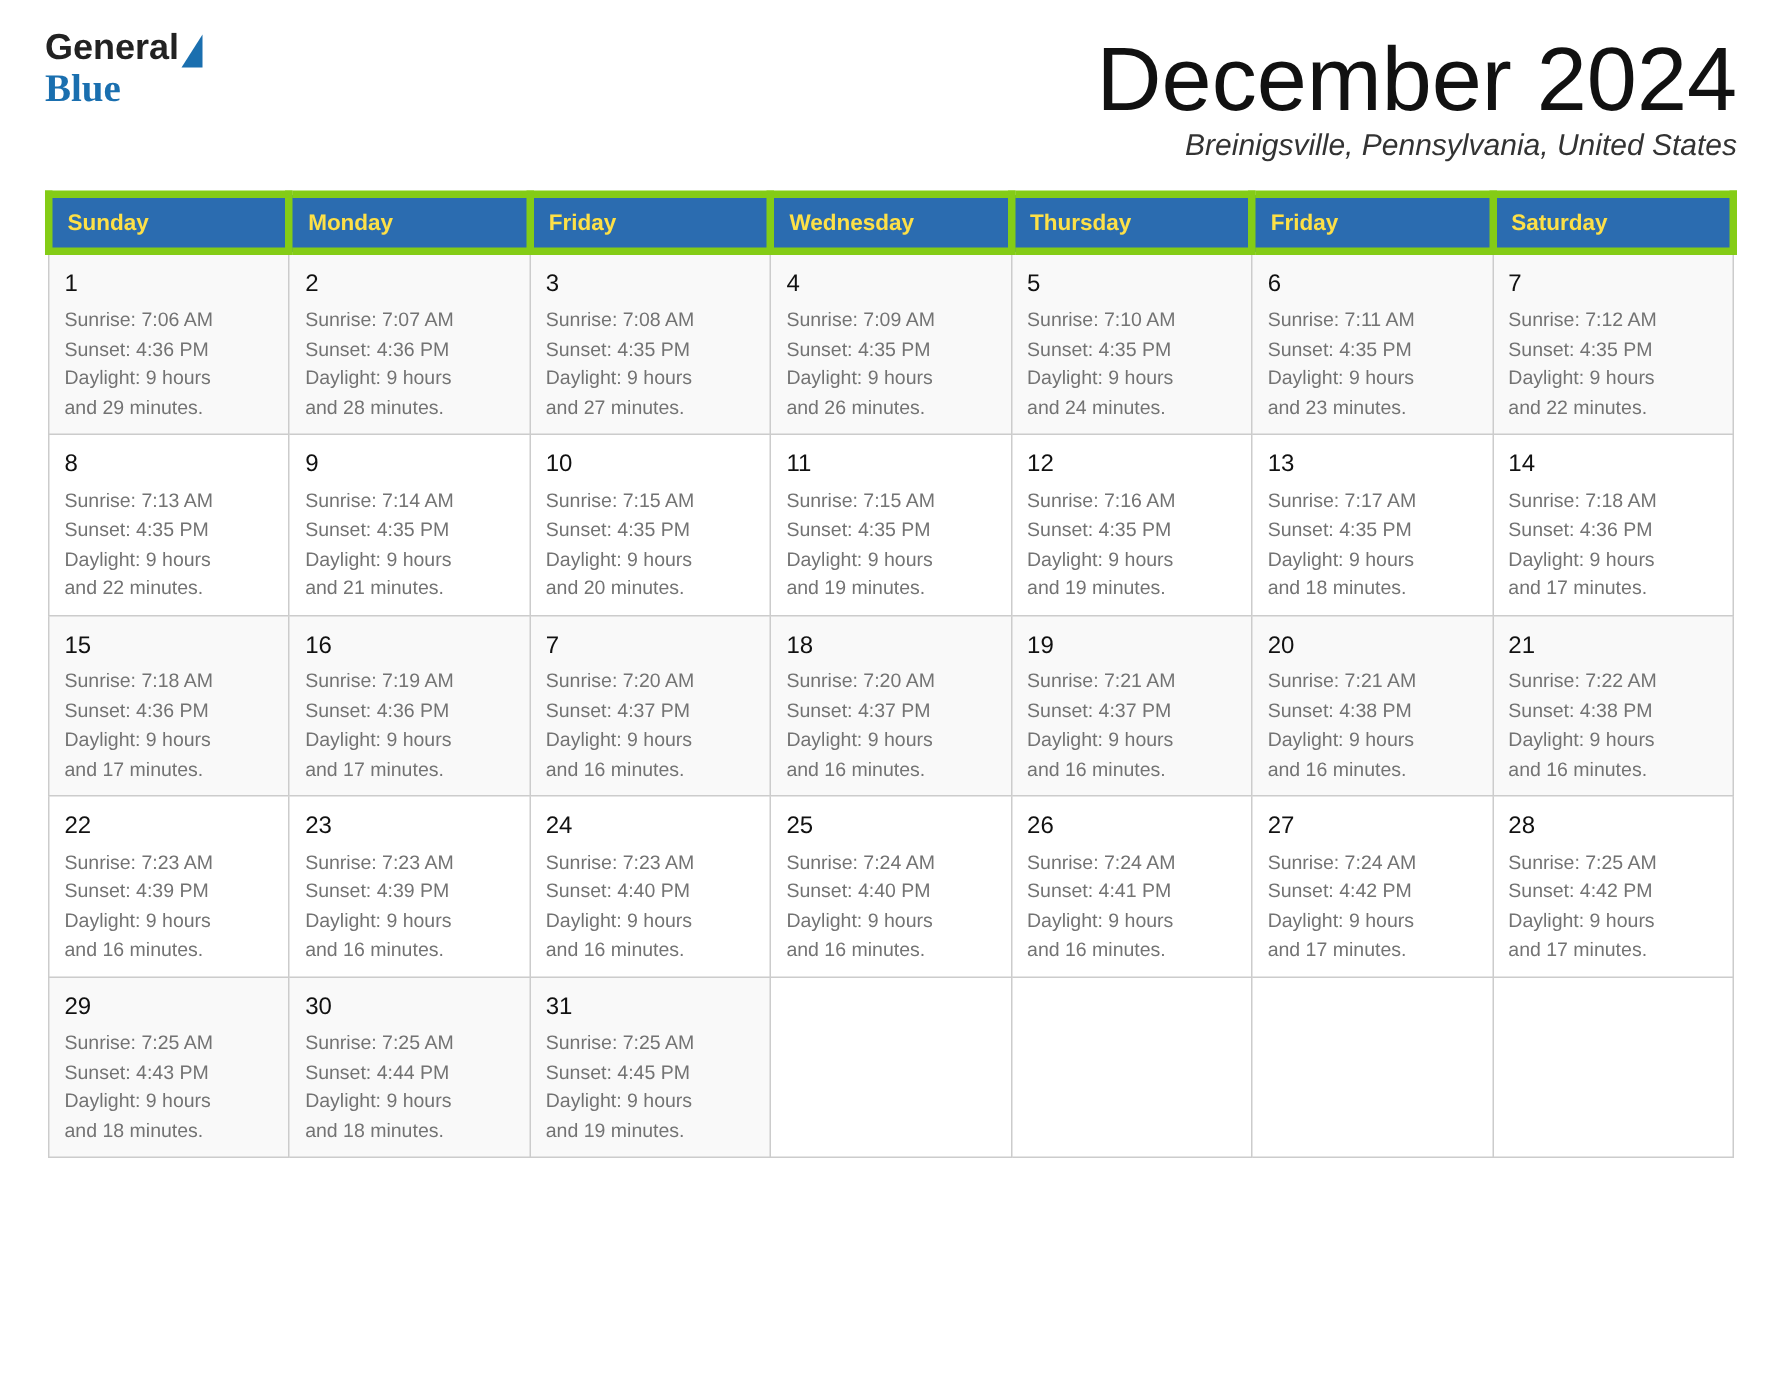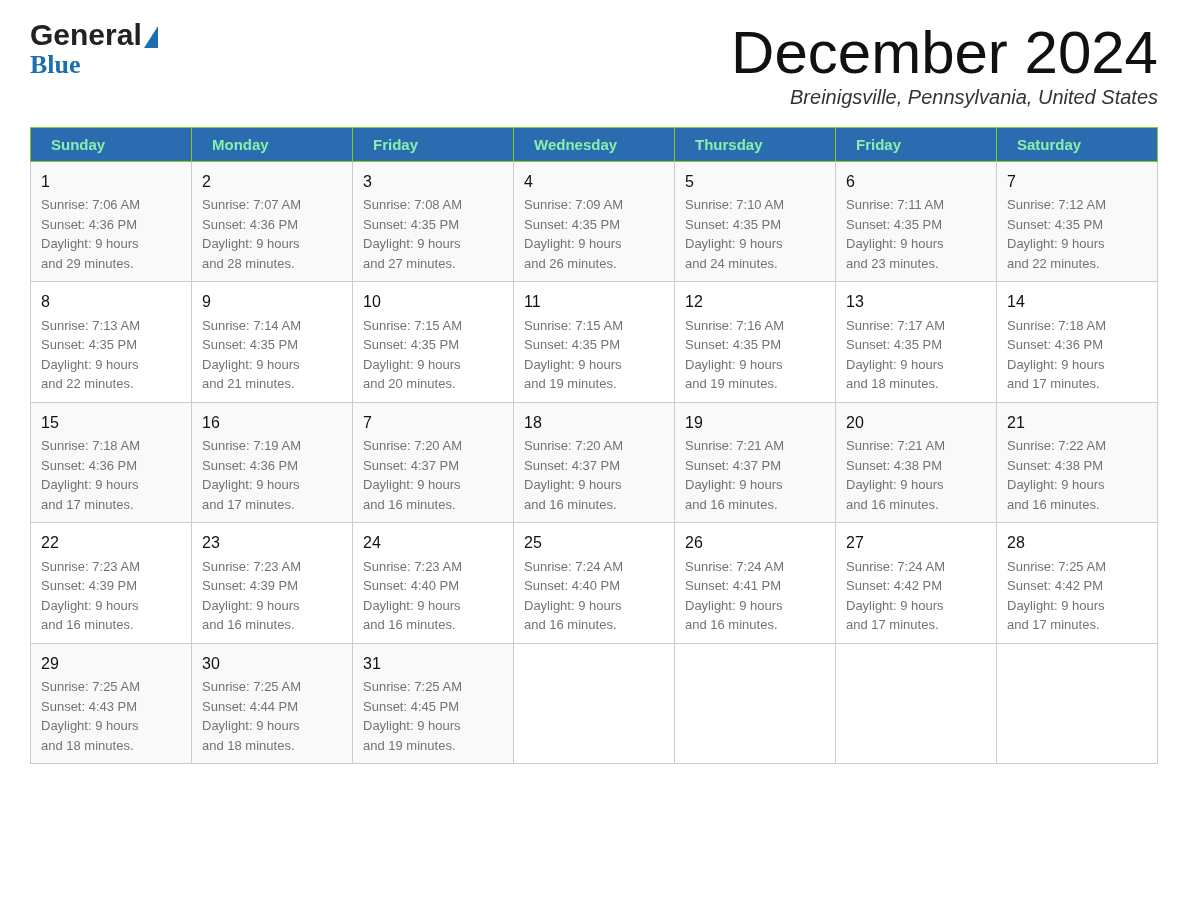--- a/index.html
+++ b/index.html
@@ -18,21 +18,21 @@
       margin-bottom: 18px;
     }
     .logo {
       display: flex;
       flex-direction: column;
       align-items: flex-start;
     }
     .logo-text {
       display: flex;
       align-items: center;
-      font-size: 30px;
+      font-size: 24px;
       font-weight: bold;
       color: #222;
       line-height: 1;
     }
     .logo-general { color: #222; }
     .logo-triangle {
       width: 0;
       height: 0;
       border-left: 14px solid transparent;
       border-bottom: 22px solid #1a6faf;
@@ -61,26 +61,26 @@
       color: #333;
       font-style: italic;
     }
     table {
       width: 100%;
       border-collapse: collapse;
       table-layout: fixed;
     }
     thead tr th {
       background-color: #2b6cb0;
-      color: #86efac;
+      color: #fde047;
       font-size: 15px;
       font-weight: bold;
-      padding: 8px 20px;
+      padding: 8px 10px;
       text-align: left;
-      border: 1px solid #84cc16;
+      border: 5px solid #84cc16;
     }
     tbody tr td {
       vertical-align: top;
       padding: 8px 10px;
       border: 1px solid #ccc;
       font-size: 13.5px;
       line-height: 1.45;
       height: 100px;
     }
     tbody tr:nth-child(odd) td {

